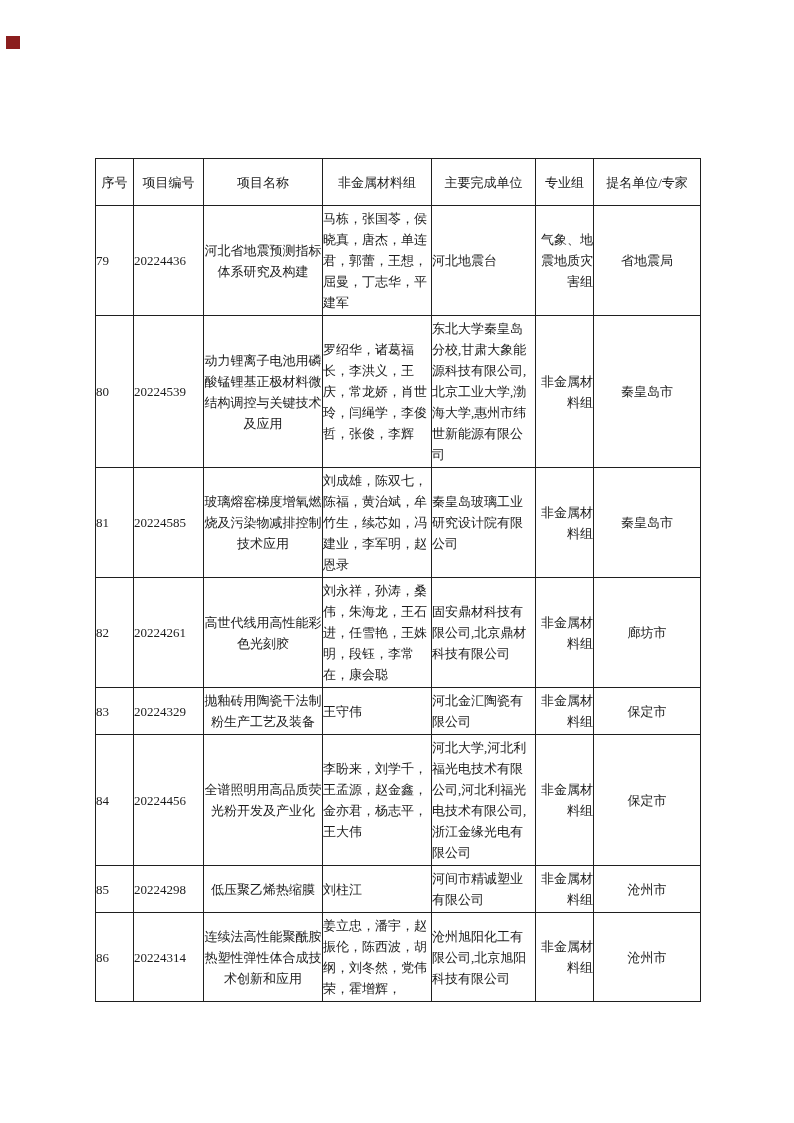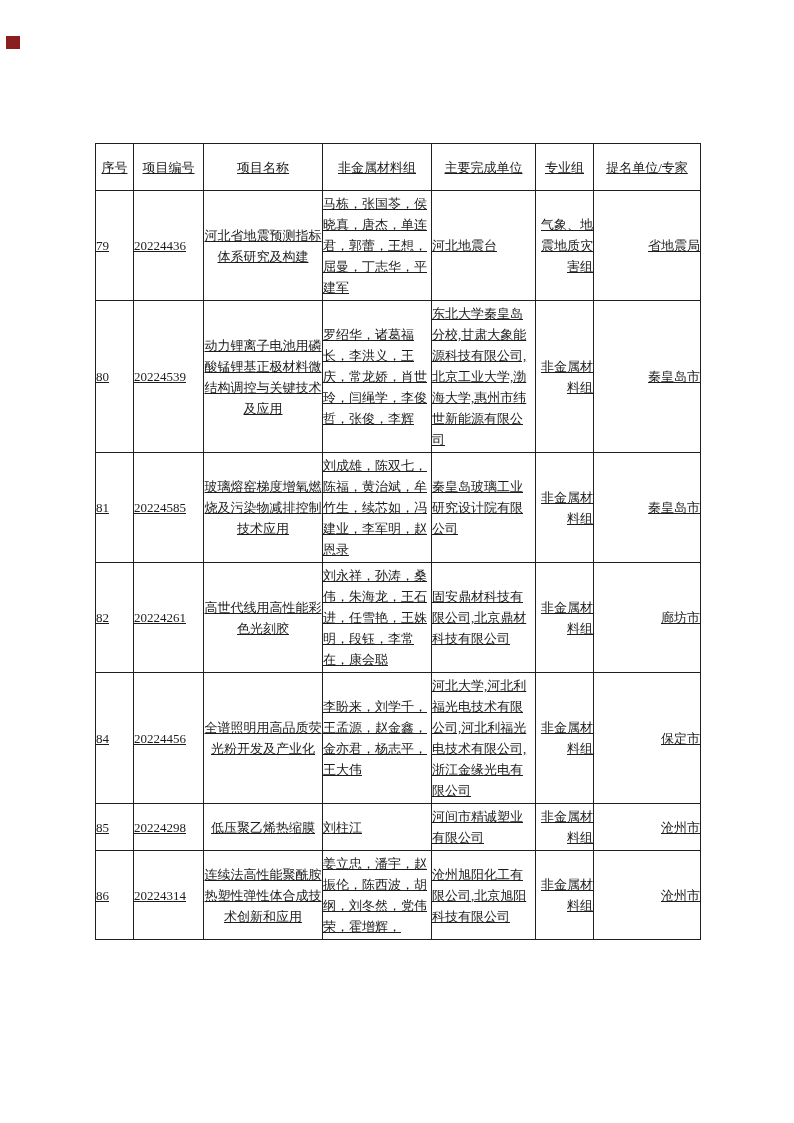--- a/index.html
+++ b/index.html
@@ -17,25 +17,24 @@
   .doc-marker {
     position: absolute;
     left: 6px;
     top: 36px;
     width: 14px;
     height: 13px;
   }
   table.projects {
     position: absolute;
     left: 95px;
-    top: 143px;
+    top: 158px;
     width: 605px;
     border-collapse: collapse;
     table-layout: fixed;
-    text-decoration: underline;
   }
   table.projects th,
   table.projects td {
     border: 1px solid #1f1f1f;
     font-size: 13px;
     line-height: 21px;
     font-weight: normal;
     vertical-align: middle;
     word-break: break-all;
     overflow-wrap: break-word;
@@ -44,21 +43,21 @@
   table.projects thead th {
     height: 42px;
     text-align: center;
     padding: 2px 2px;
   }
   td.c1, td.c2 { text-align: left; }
   td.c3 { text-align: center; padding-left: 8px; padding-right: 8px; }
   td.c4 { text-align: left; padding-left: 8px; padding-right: 8px; }
   td.c5 { text-align: left; padding-left: 8px; padding-right: 8px; margin-left: 32px; }
   td.c6 { text-align: right; padding-left: 6px; padding-right: 6px; }
-  td.c7 { text-align: right; padding-left: 10px; padding-right: 6px; }
+  td.c7 { text-align: center; padding-left: 10px; padding-right: 6px; }
 </style>
 </head>
 <body>
 
 <div class="doc-marker" style="background: rgb(139, 30, 30);"></div>
 
 <table class="projects">
   <colgroup>
     <col style="width:38px">
     <col style="width:70px">
@@ -110,20 +109,29 @@
       <tr>
         <td class="c1">82</td>
         <td class="c2">20224261</td>
         <td class="c3">高世代线用高性能彩色光刻胶</td>
         <td class="c4">刘永祥，孙涛，桑伟，朱海龙，王石进，任雪艳，王姝明，段钰，李常在，康会聪</td>
         <td class="c5">固安鼎材科技有限公司,北京鼎材科技有限公司</td>
         <td class="c6">非金属材料组</td>
         <td class="c7">廊坊市</td>
       </tr>
       <tr>
+        <td class="c1">83</td>
+        <td class="c2">20224329</td>
+        <td class="c3">抛釉砖用陶瓷干法制粉生产工艺及装备</td>
+        <td class="c4">王守伟</td>
+        <td class="c5">河北金汇陶瓷有限公司</td>
+        <td class="c6">非金属材料组</td>
+        <td class="c7">保定市</td>
+      </tr>
+      <tr>
         <td class="c1">84</td>
         <td class="c2">20224456</td>
         <td class="c3">全谱照明用高品质荧光粉开发及产业化</td>
         <td class="c4">李盼来，刘学千，王孟源，赵金鑫，金亦君，杨志平，王大伟</td>
         <td class="c5">河北大学,河北利福光电技术有限公司,河北利福光电技术有限公司,浙江金缘光电有限公司</td>
         <td class="c6">非金属材料组</td>
         <td class="c7">保定市</td>
       </tr>
       <tr>
         <td class="c1">85</td>

